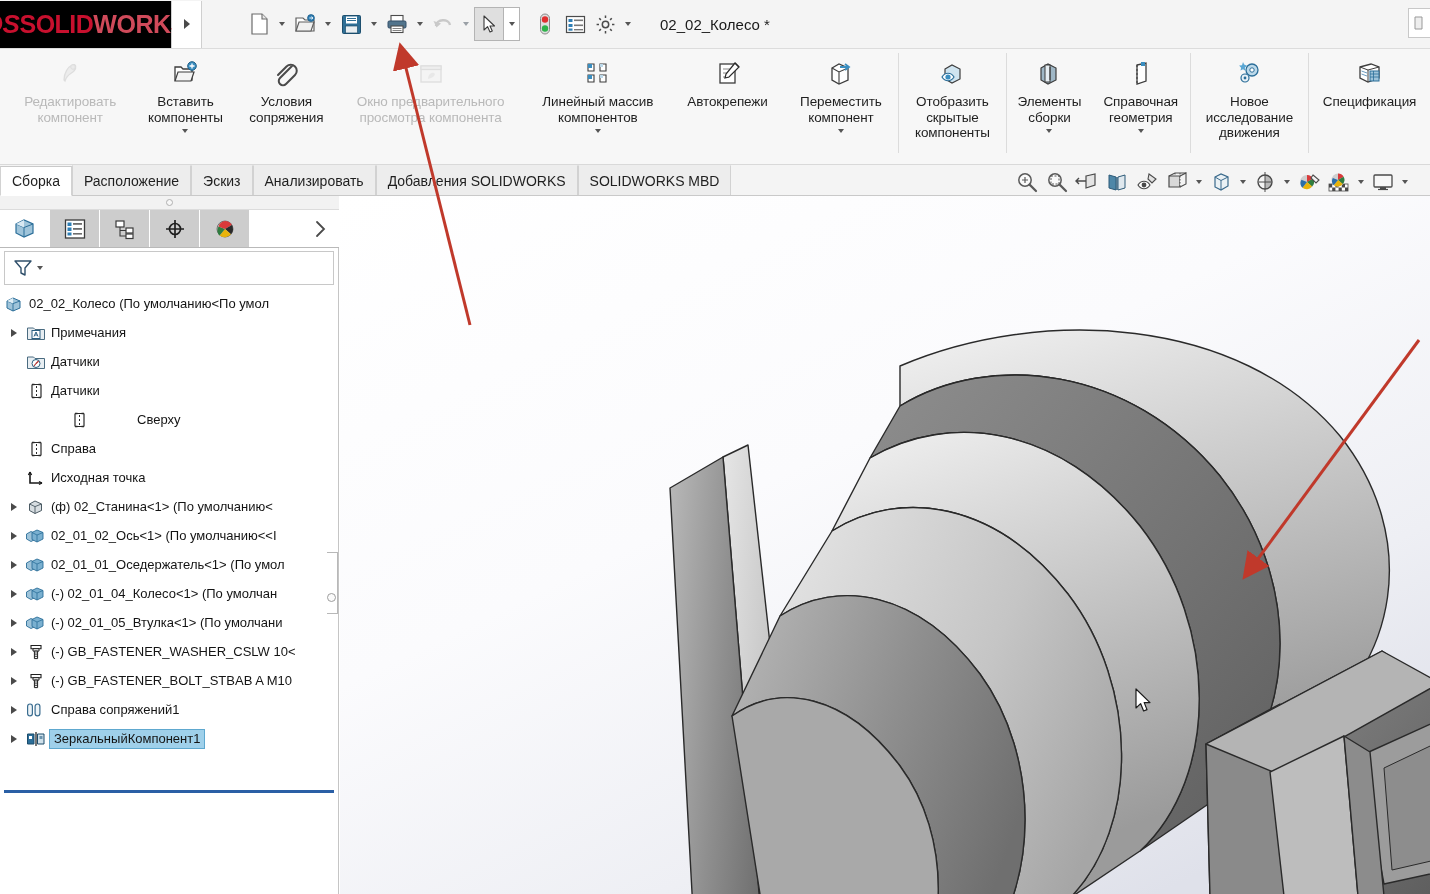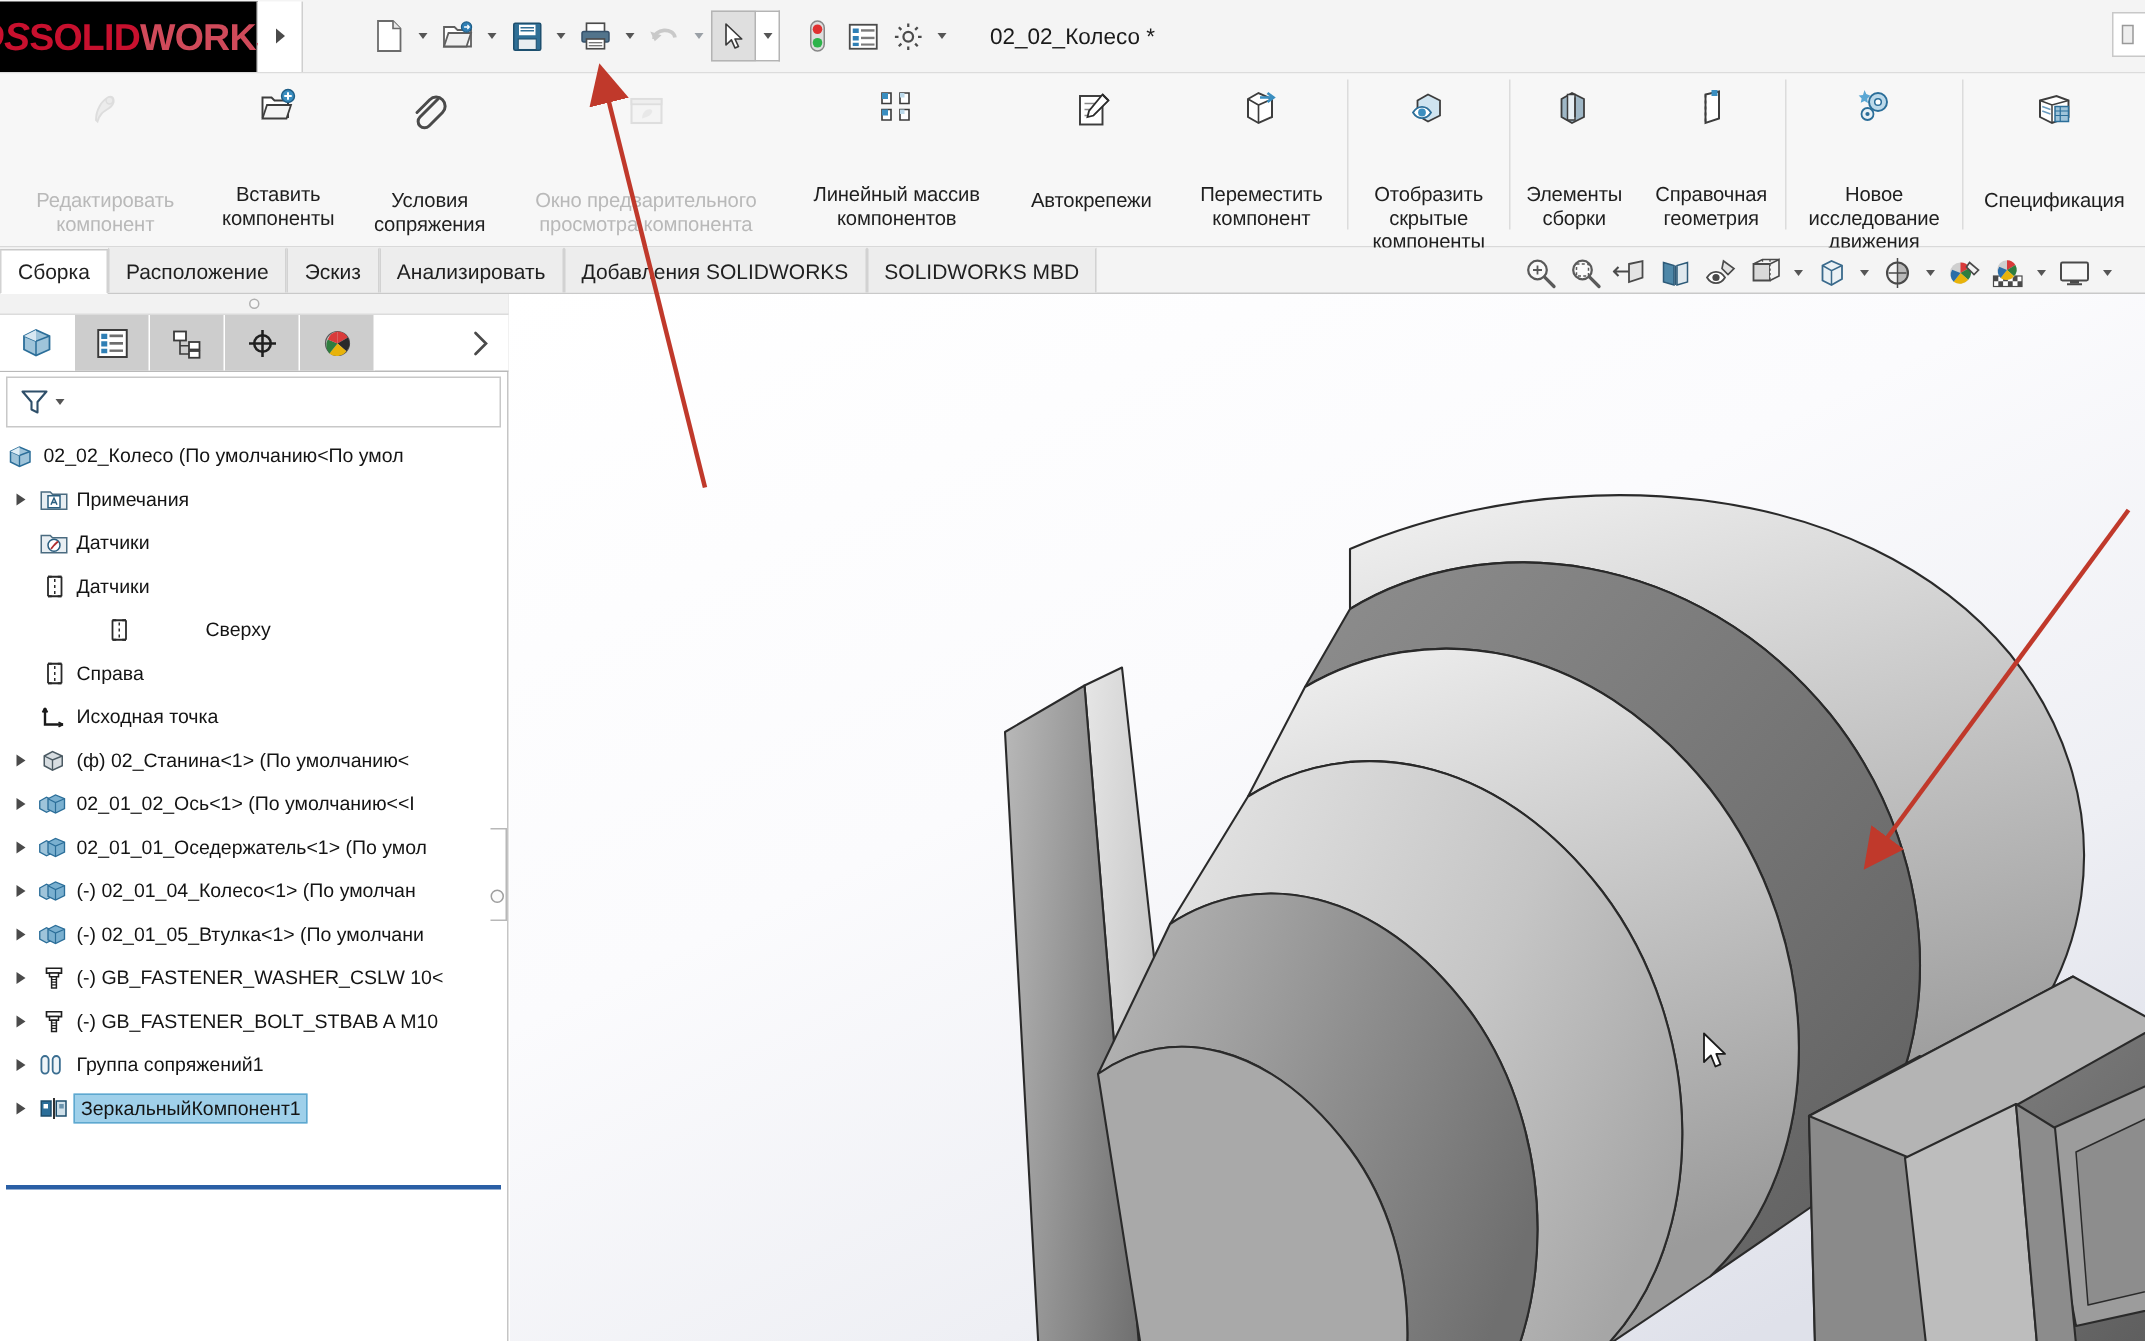--- a/index.html
+++ b/index.html
@@ -63,21 +63,21 @@
   
   .ribbon {
     position:absolute; left:0; top:49px; width:1430px; height:116px;
     background:#f7f7f7;
     display:flex; align-items:flex-start;
     border-bottom:1px solid #d9d9d9;
   }
   .rbtn {
     position: relative;
     display:flex; flex-direction:column; align-items:center;
-    padding-top:8px; cursor:pointer; height:112px;gap:32px;
+    padding-top:8px; cursor:pointer; height:112px;
   }
   .rbtn.disabled { cursor: default; }
   .rbtn .ricon { height:34px; display:flex; align-items:center; justify-content:center; }
   .rbtn .rlabel {
     font-size: 13.5px; color:#1f1f1f; text-align:center; line-height:15.5px;
     margin-top:3px; white-space:pre-line; letter-spacing:-0.1px;
   }
   .rbtn.disabled .rlabel { color:#b9b9b9; }
   .rbtn .rcaret { margin-top:4px; }
   .rsep { width:1px; height:100px; background:#dcdcdc; margin-top:4px; }
@@ -960,21 +960,21 @@
         <div class="tnode" style="padding-left: 4px;">
           <span class="tarrow">
             <span class="tri"></span>
           </span>
           <span class="ticon">
             <svg width="22" height="18" viewBox="0 0 22 18">
               <path d="M5 3 a2.4 2.4 0 0 1 2.4 2.4 v7 a2.4 2.4 0 0 1 -4.8 0 v-7 A2.4 2.4 0 0 1 5 3 Z" fill="#eef4f8" stroke="#3a6d90" stroke-width="1.2"></path>
               <path d="M12.5 3 a2.4 2.4 0 0 1 2.4 2.4 v7 a2.4 2.4 0 0 1 -4.8 0 v-7 A2.4 2.4 0 0 1 12.5 3 Z" fill="#eef4f8" stroke="#3a6d90" stroke-width="1.2"></path>
             </svg>
           </span>
-          <span class="tlabel">Группа сопряжений1</span>
+          <span class="tlabel">Справа сопряжений1</span>
         </div>
         <div class="tnode selected" style="padding-left: 4px;">
           <span class="tarrow">
             <span class="tri"></span>
           </span>
           <span class="ticon">
             <svg width="22" height="18" viewBox="0 0 22 18">
               <path d="M2.5 4 h6.5 v10 h-6.5 Z" fill="#2b6e99" stroke="#1c4c6b" stroke-width="1"></path>
               <path d="M4 6 h3 v3 h-3 Z" fill="#ffffff"></path>
               <path d="M12.5 4 h6.5 v10 h-6.5 Z" fill="#cfe0ea" stroke="#1c4c6b" stroke-width="1"></path>

